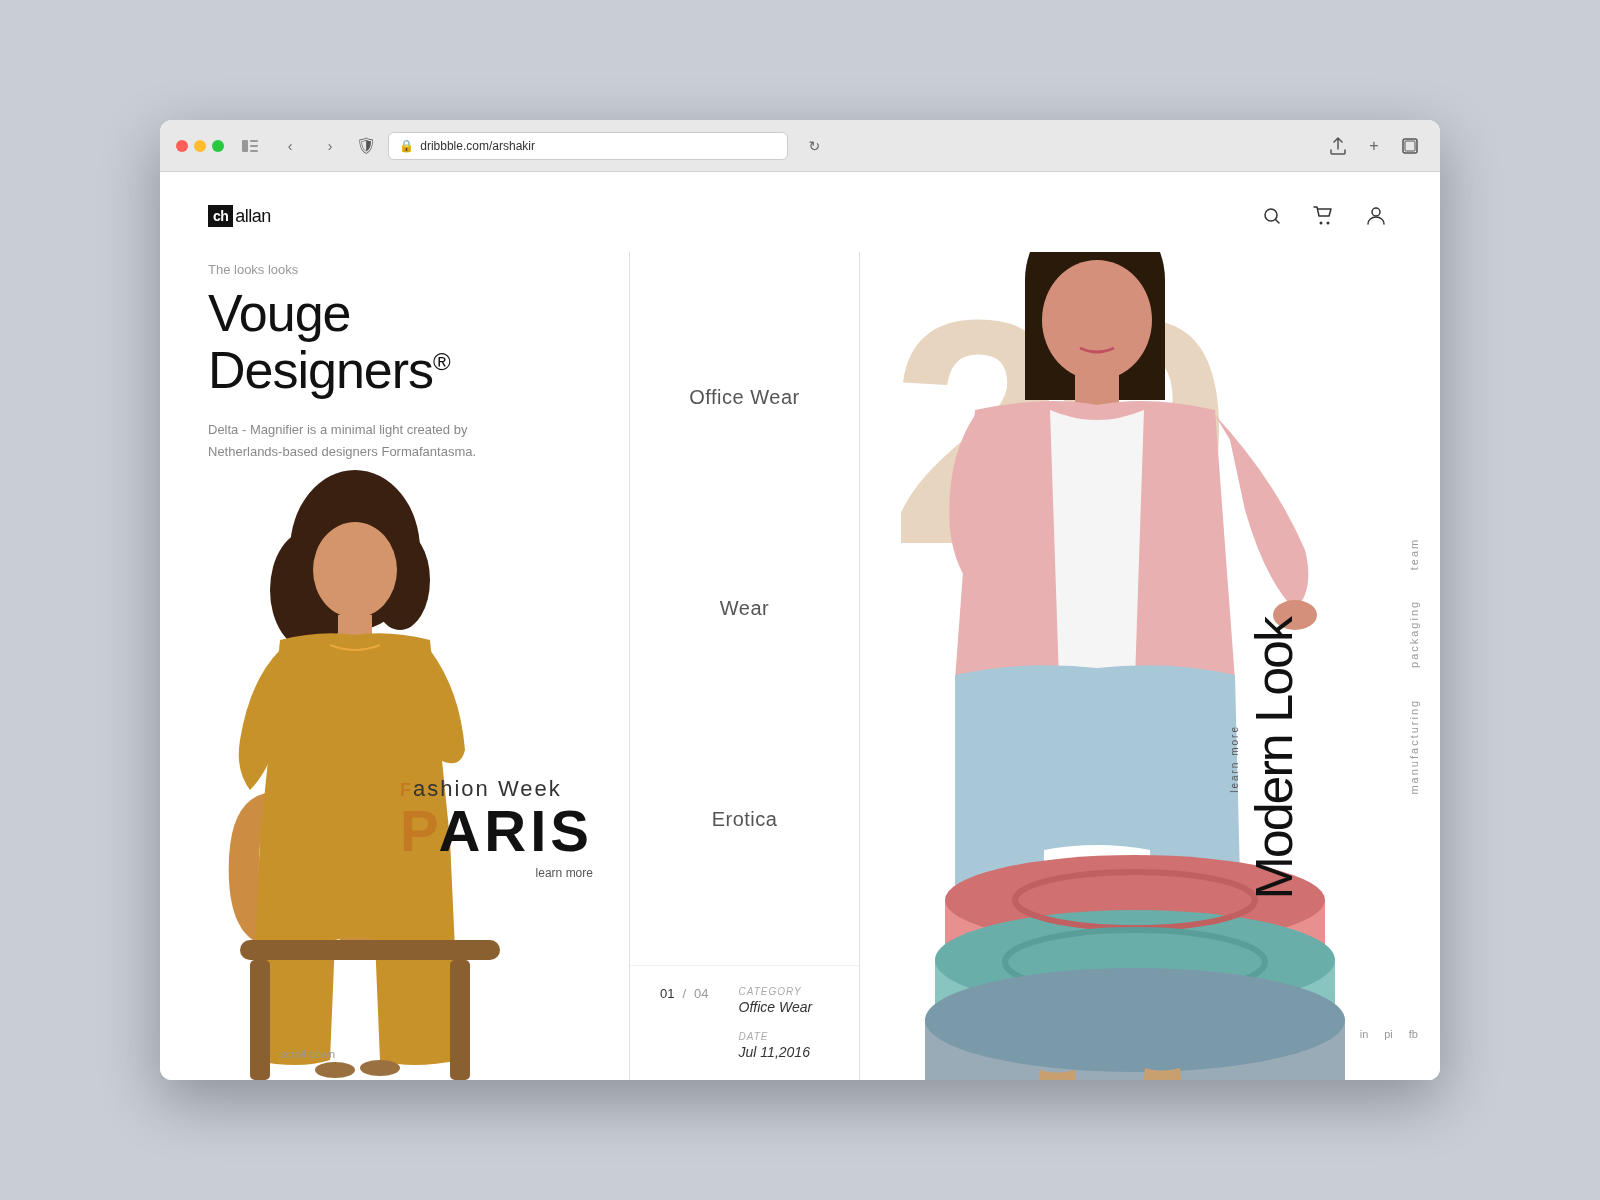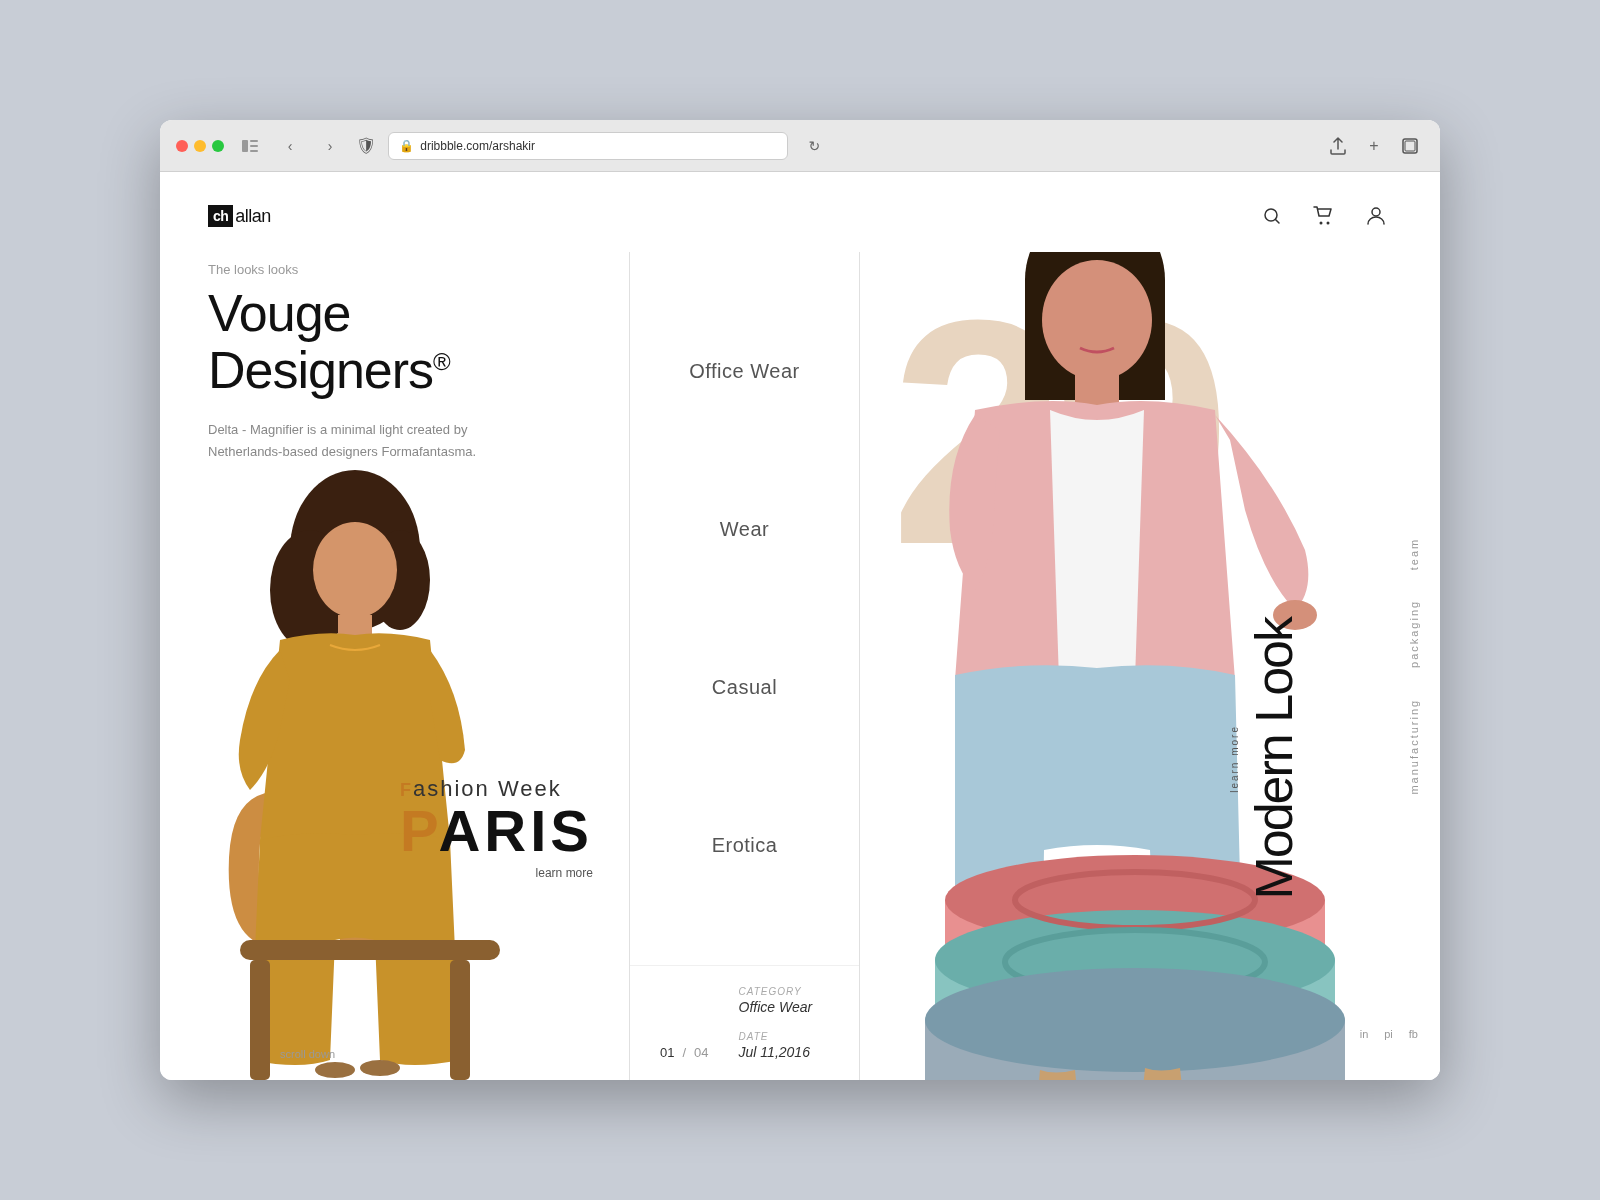--- a/index.html
+++ b/index.html
@@ -300,21 +300,21 @@
     
     .mid-bottom {
       padding: 20px 30px;
       border-top: 1px solid #f0f0f0;
       display: flex;
       gap: 30px;
     }
 
     .slide-counter {
       display: flex;
-      align-items: flex-end;
+      align-items: flex-start;
       gap: 8px;
       font-size: 13px;
       color: #999;
     }
 
     .slide-current {
       color: #333;
     }
 
     .category-info {
@@ -572,21 +572,20 @@
           </svg>
         </div>
 
         <div class="scroll-down">scroll down</div>
       </div>
 
       <div class="mid-col">
         <div class="nav-items">
           <div class="nav-item">Office Wear</div>
           <div class="nav-item">Wear</div>
-          <div class="nav-item">Casual</div>
           <div class="nav-item">Erotica</div>
         </div>
 
         <div class="mid-bottom">
           <div class="slide-counter">
             <span class="slide-current">01</span>
             <span>/</span>
             <span>04</span>
           </div>
           <div class="category-info">

